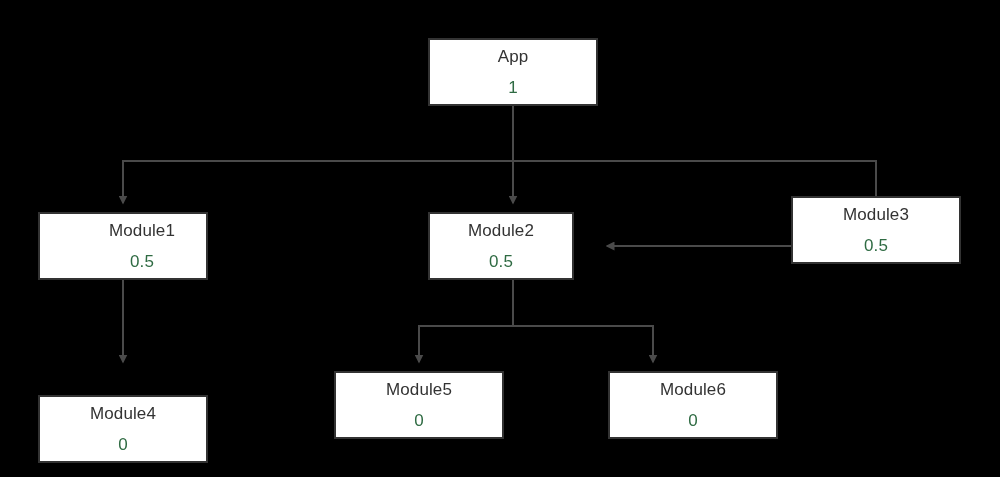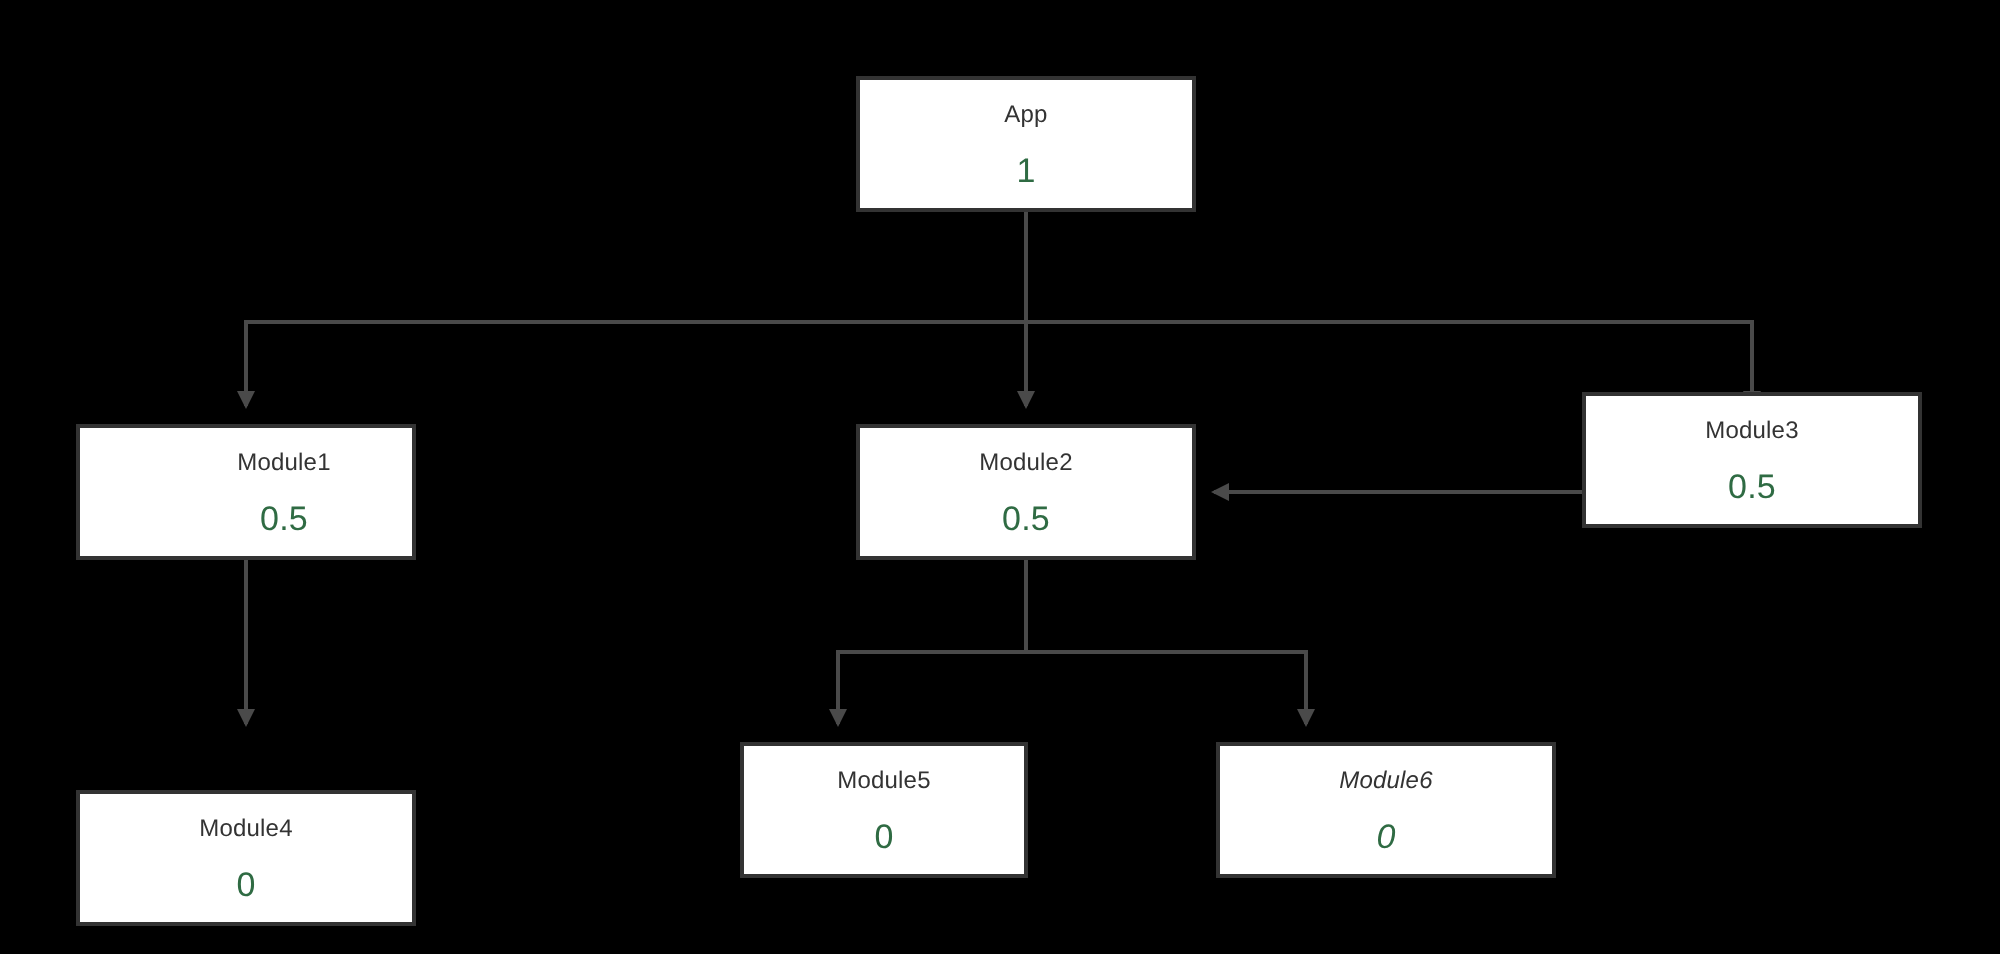--- a/index.html
+++ b/index.html
@@ -28,21 +28,21 @@
     box-sizing: border-box;
     background: #ffffff;
     border: 2px solid #333333;
     display: flex;
     flex-direction: column;
     align-items: center;
     justify-content: center;
     z-index: 2;
   }
   .node-label {
-    font-size: 12px;
+    font-size: 17px;
     line-height: 1;
     color: #333333;
     margin-bottom: 14px;
     letter-spacing: 0.1px;
   }
   .node-value {
     font-size: 17px;
     line-height: 1;
     color: #2f6b43;
     letter-spacing: 0.1px;
@@ -78,38 +78,38 @@
   <div class="node" style="left:428px; top:38px; width:170px; height:68px;">
     <div class="node-label">App</div>
     <div class="node-value">1</div>
   </div>
 
   <div class="node" style="left:38px; top:212px; width:170px; height:68px;padding-left:38px;">
     <div class="node-label">Module1</div>
     <div class="node-value">0.5</div>
   </div>
 
-  <div class="node" style="left:428px; top:212px; width:170px; height:68px;">
+  <div class="node" style="left:428px; top:212px; width:146px; height:68px;">
     <div class="node-label">Module2</div>
     <div class="node-value">0.5</div>
   </div>
 
   <div class="node" style="left:791px; top:196px; width:170px; height:68px;">
     <div class="node-label">Module3</div>
     <div class="node-value">0.5</div>
   </div>
 
   <div class="node" style="left:38px; top:371px; width:170px; height:68px;margin-top:24px;">
     <div class="node-label">Module4</div>
     <div class="node-value">0</div>
   </div>
 
-  <div class="node" style="left:334px; top:371px; width:144px; height:68px;margin-left:36px;">
+  <div class="node" style="left:334px; top:371px; width:170px; height:68px;">
     <div class="node-label">Module5</div>
     <div class="node-value">0</div>
   </div>
 
-  <div class="node" style="left:608px; top:371px; width:170px; height:68px;font-style:italic;">
+  <div class="node" style="left:608px; top:371px; width:170px; height:68px;">
     <div class="node-label">Module6</div>
     <div class="node-value">0</div>
   </div>
 
 </div>
 
 </body></html>

